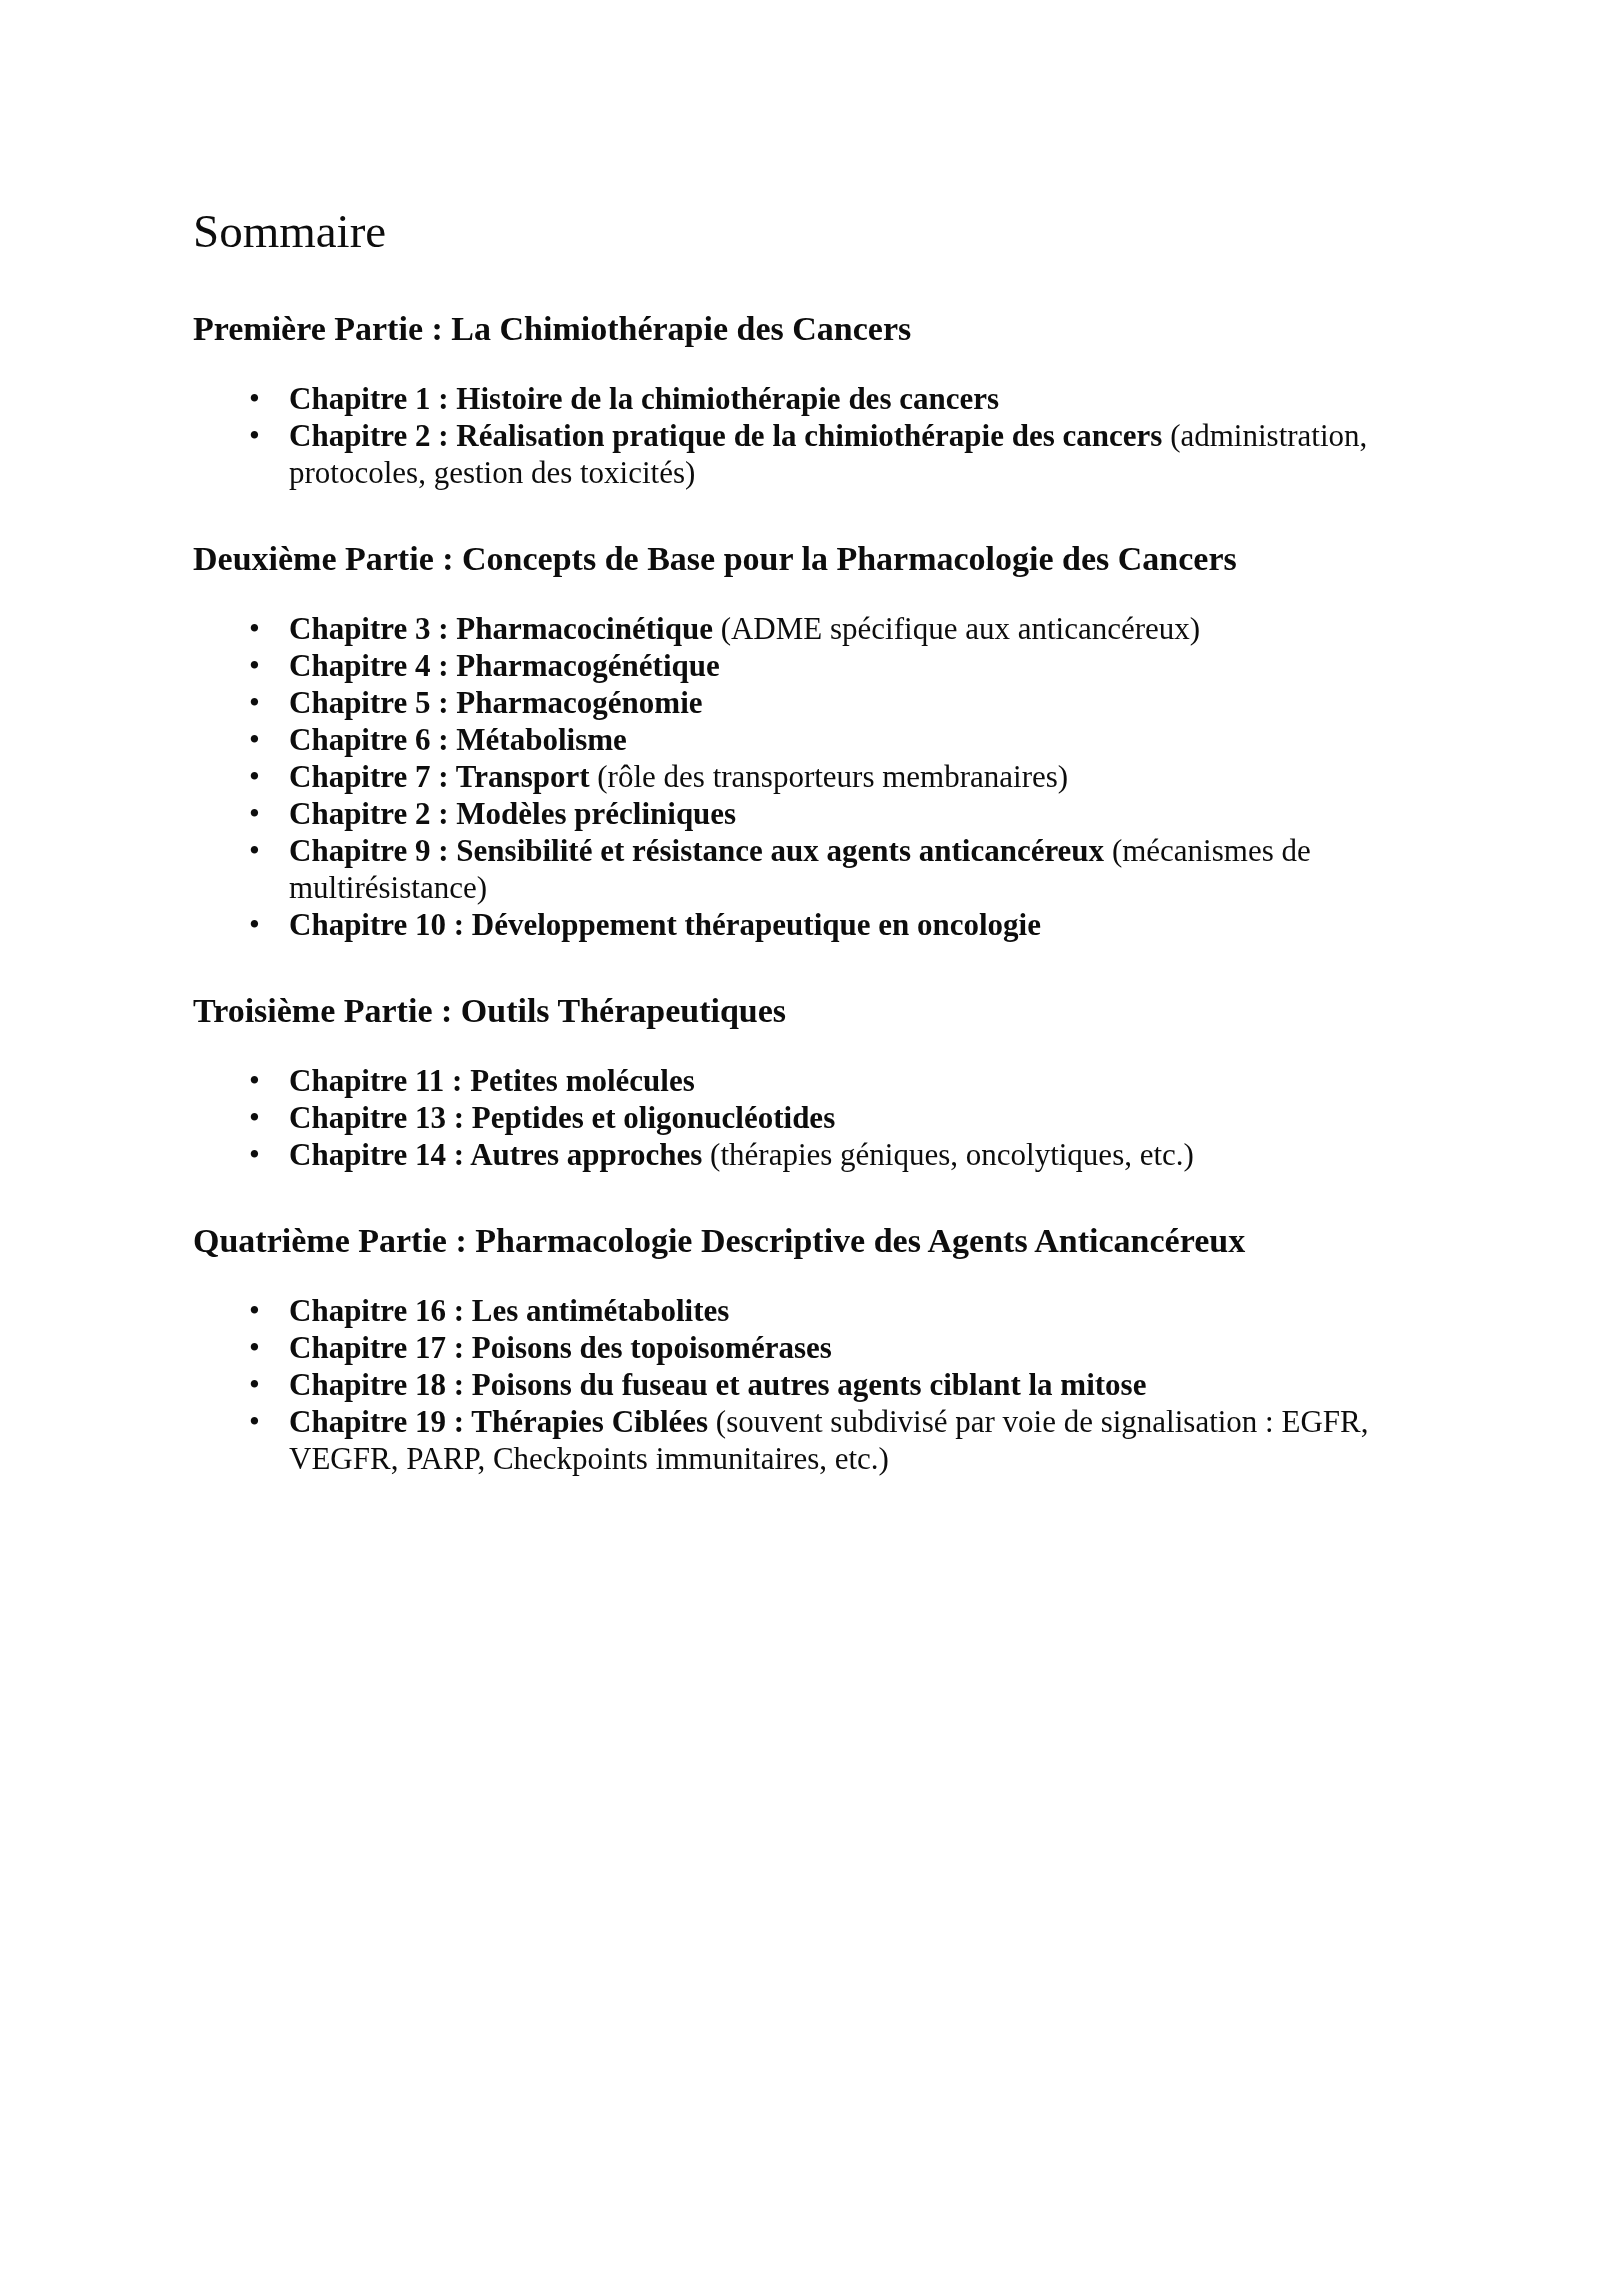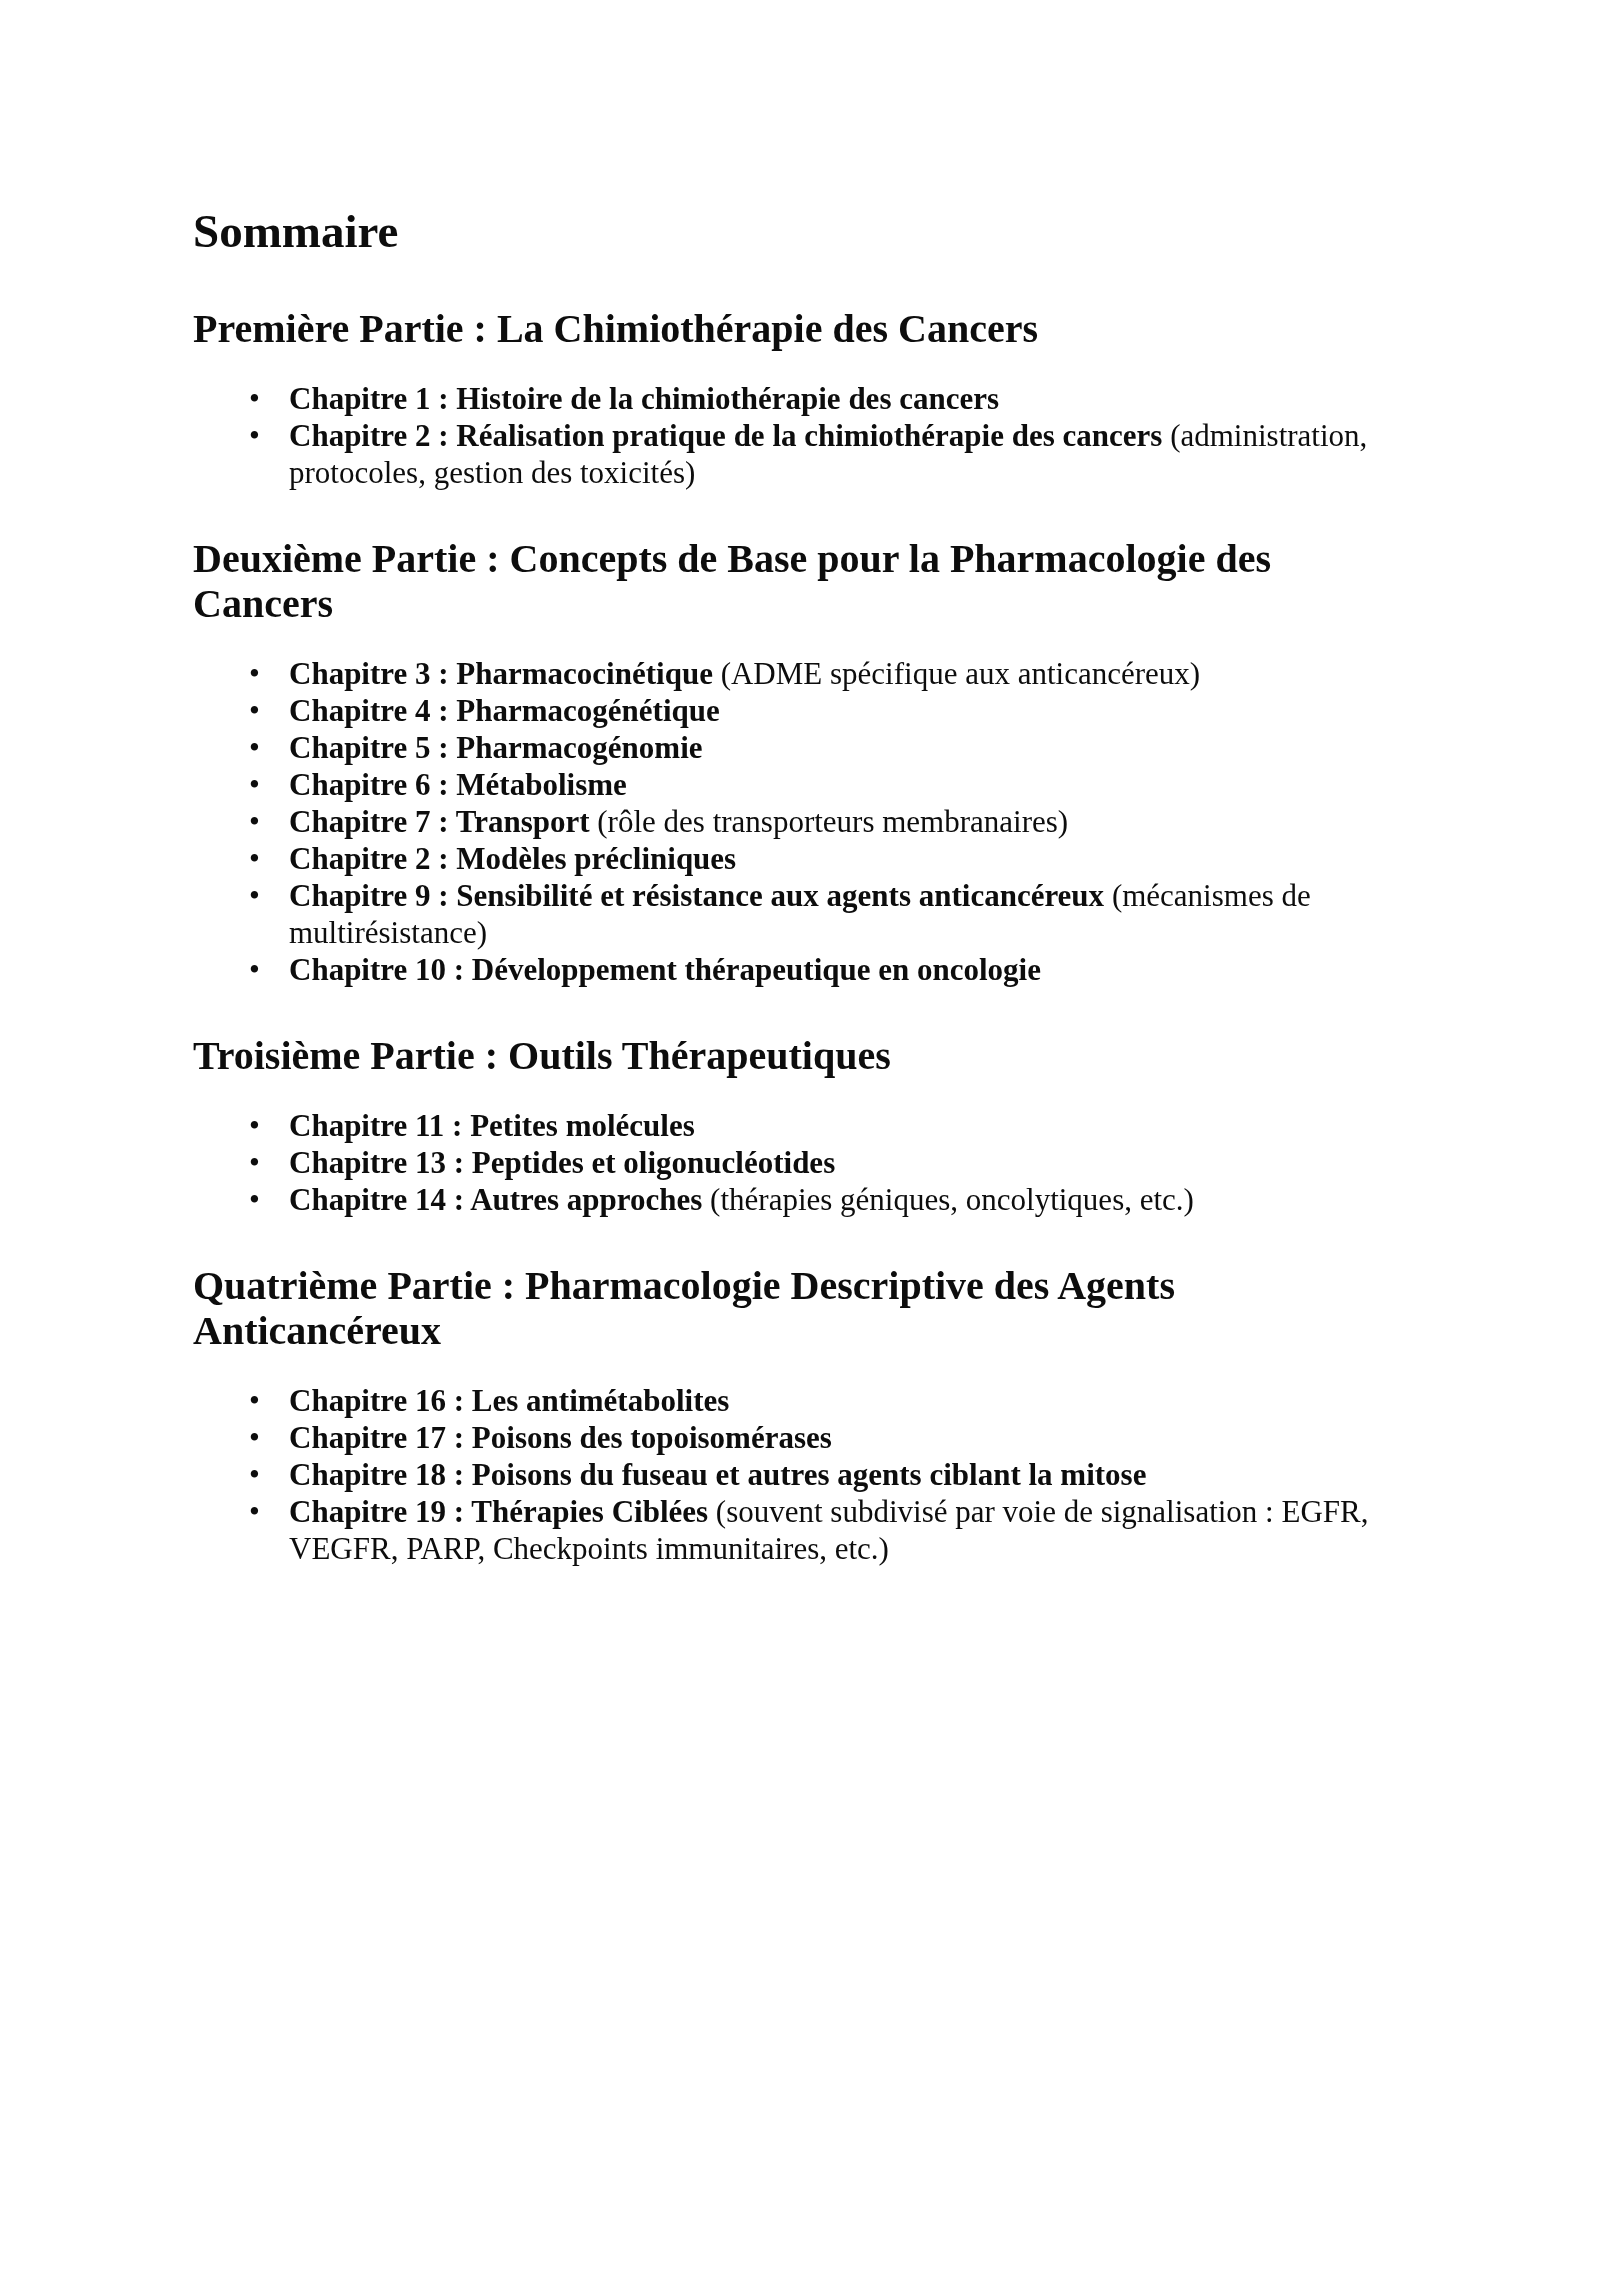--- a/index.html
+++ b/index.html
@@ -14,25 +14,25 @@
     background: #ffffff;
     color: #0d0d0d;
     font-family: "Liberation Serif", "DejaVu Serif", serif;
     box-sizing: border-box;
     padding: 202px 239px 0 193px;
     overflow: hidden;
   }
   h1.doc-title {
     font-size: 47px;
     line-height: 59px;
-    font-weight: bold;
+    font-weight: normal;
     margin: 0 0 27.4px 0;
   }
   h2.part-heading {
-    font-size: 40px;
+    font-size: 34px;
     line-height: 45px;
     font-weight: bold;
     margin: 45px 0 29px 0;
   }
   ul.chapter-list {
     list-style: none;
     margin: 0;
     padding: 0;
   }
   ul.chapter-list li {

